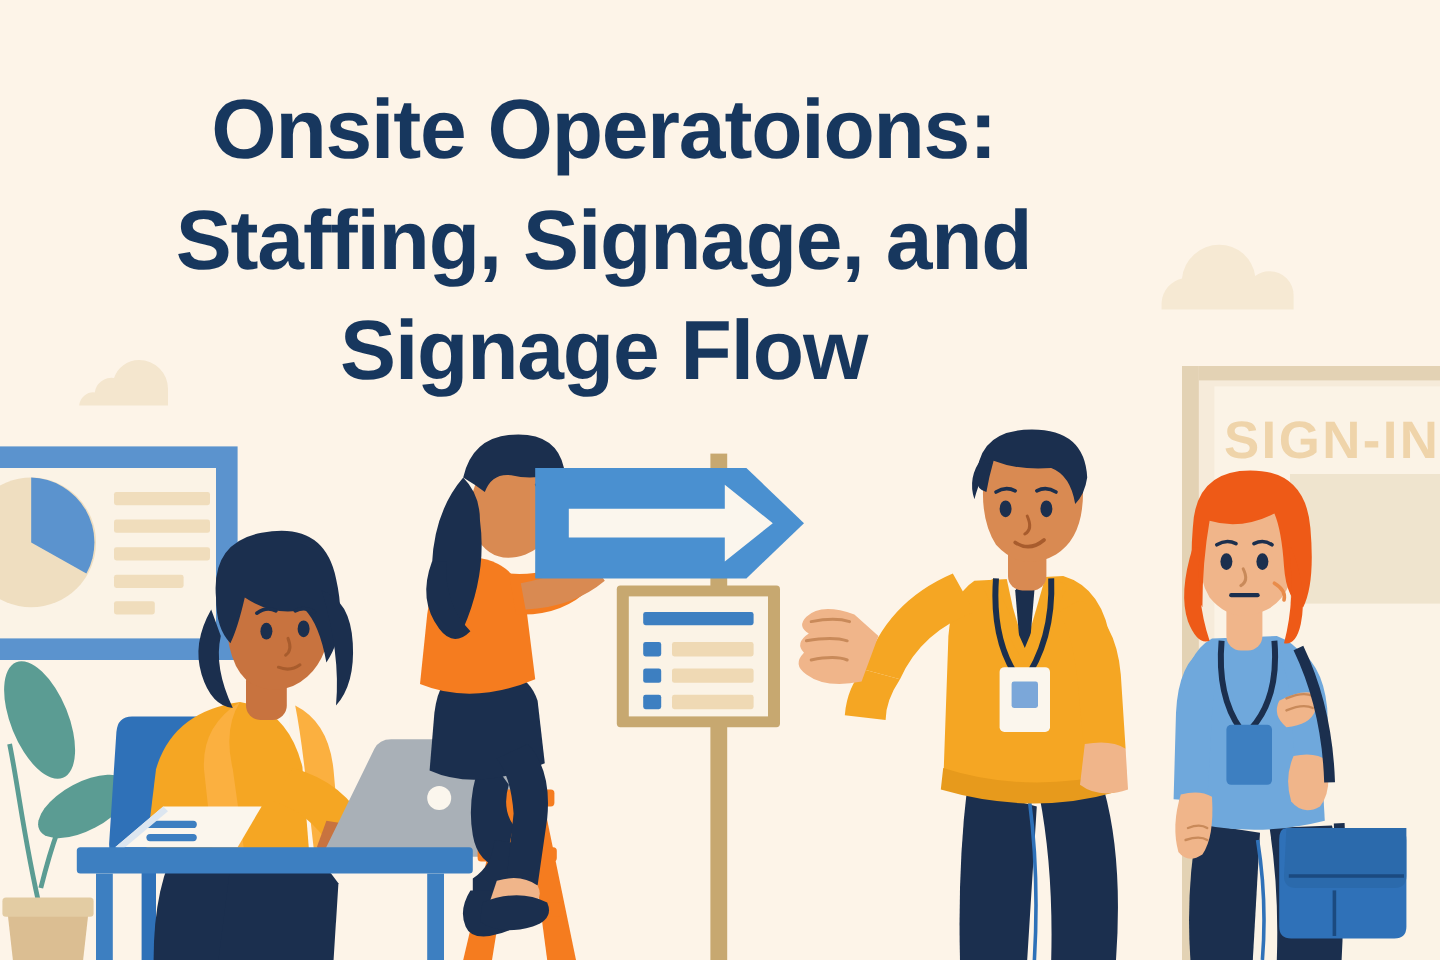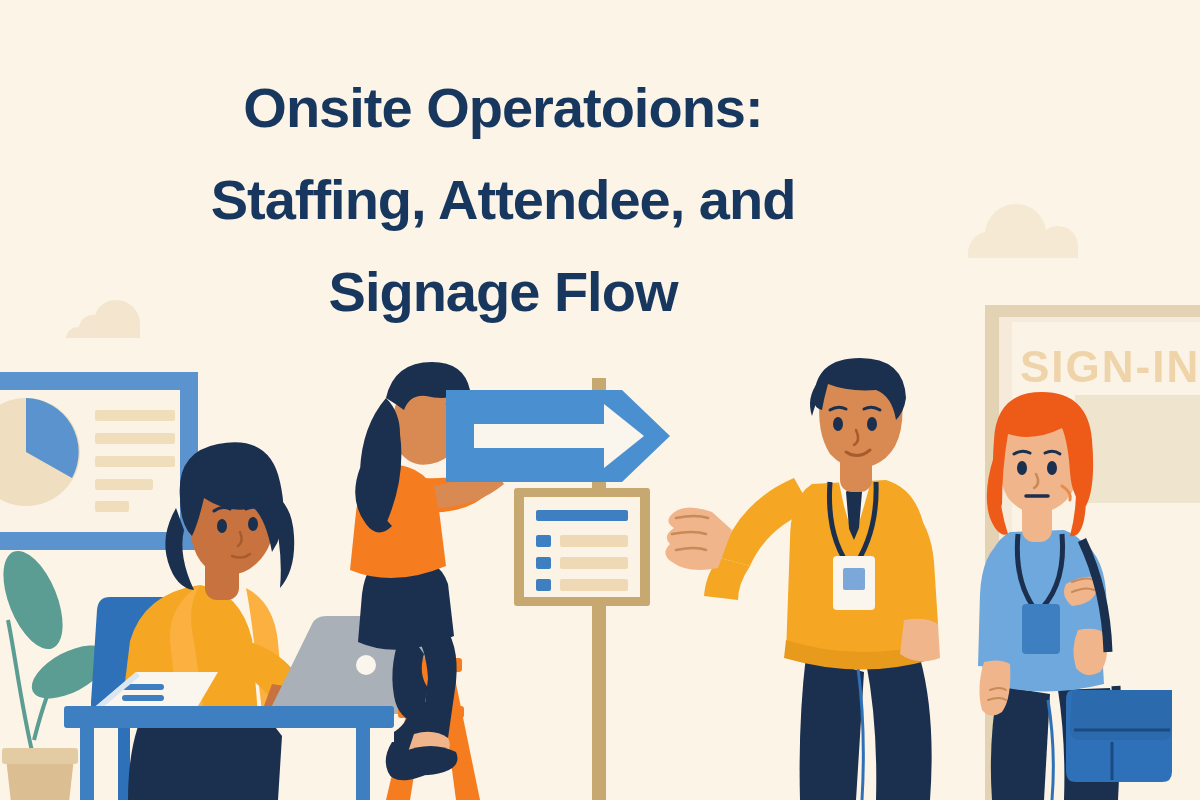--- a/index.html
+++ b/index.html
@@ -28,21 +28,21 @@
     width:980px;
     text-align:center;
     z-index:40;
     pointer-events:none;
   }
   #title-block .tline{
     display:block;
     color:#17375E;
     font-family:"Liberation Sans", sans-serif;
     font-weight:bold;
-    font-size:56px;
+    font-size:70px;
     line-height:92px;
     letter-spacing:-1px;
     white-space:nowrap;
     padding-left:26px;
   }
 </style>
 </head>
 <body>
 
 <div id="stage">
@@ -308,17 +308,17 @@
         <path d="M1062 486 q10 6 8 14" stroke="#E98C4A" stroke-width="3" fill="none" stroke-linecap="round"></path>
       </g>
 
       <text x="1020" y="382" font-family="Liberation Sans, sans-serif" font-size="44" font-weight="bold" fill="#EFD4AA" letter-spacing="2">SIGN-IN</text>
 
     </g>
   </svg>
 
   <div id="title-block">
     <span class="tline">Onsite Operatoions:</span>
-    <span class="tline">Staffing, Attendee, and</span>
+    <span class="tline">Staffing, Signage, and</span>
     <span class="tline">Signage Flow</span>
   </div>
 
 </div>
 
 </body></html>

